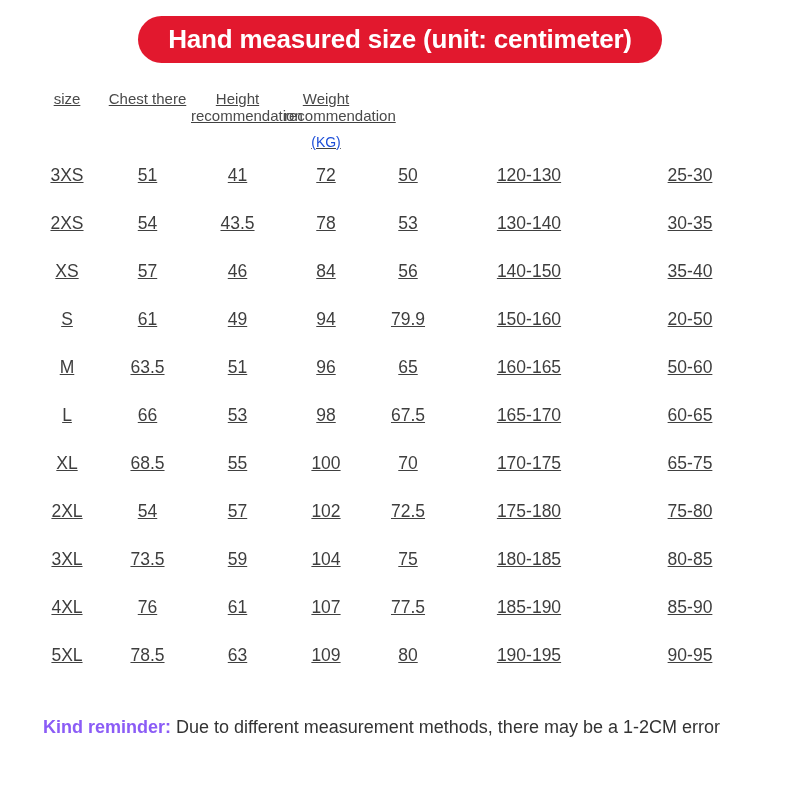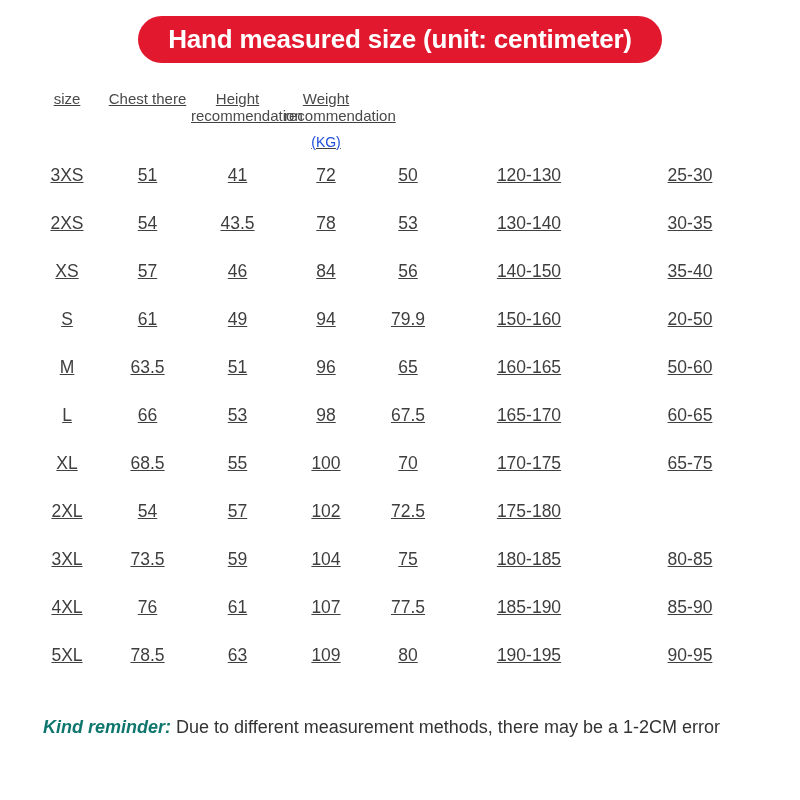--- a/index.html
+++ b/index.html
@@ -136,20 +136,21 @@
           <div class="td">170-175</div>
           <div class="td">65-75</div>
         </div>
         <div class="tr">
           <div class="td">2XL</div>
           <div class="td">54</div>
           <div class="td">57</div>
           <div class="td">102</div>
           <div class="td">72.5</div>
           <div class="td">175-180</div>
+          <div class="td">75-80</div>
         </div>
         <div class="tr">
           <div class="td">3XL</div>
           <div class="td">73.5</div>
           <div class="td">59</div>
           <div class="td">104</div>
           <div class="td">75</div>
           <div class="td">180-185</div>
           <div class="td">80-85</div>
         </div>
@@ -168,16 +169,16 @@
           <div class="td">63</div>
           <div class="td">109</div>
           <div class="td">80</div>
           <div class="td">190-195</div>
           <div class="td">90-95</div>
         </div>
       </div>
   </div>
 
   <div class="footer">
-    <p><span class="red" style="color: #0f766e; font-style: italic;">Kind reminder:</span> <span>Due to different measurement methods, there may be a 1-2CM error</span></p>
+    <p><span class="red" style="color: #8b5cf6;">Kind reminder:</span> <span>Due to different measurement methods, there may be a 1-2CM error</span></p>
   </div>
 
 </div>
 
 </body></html>

